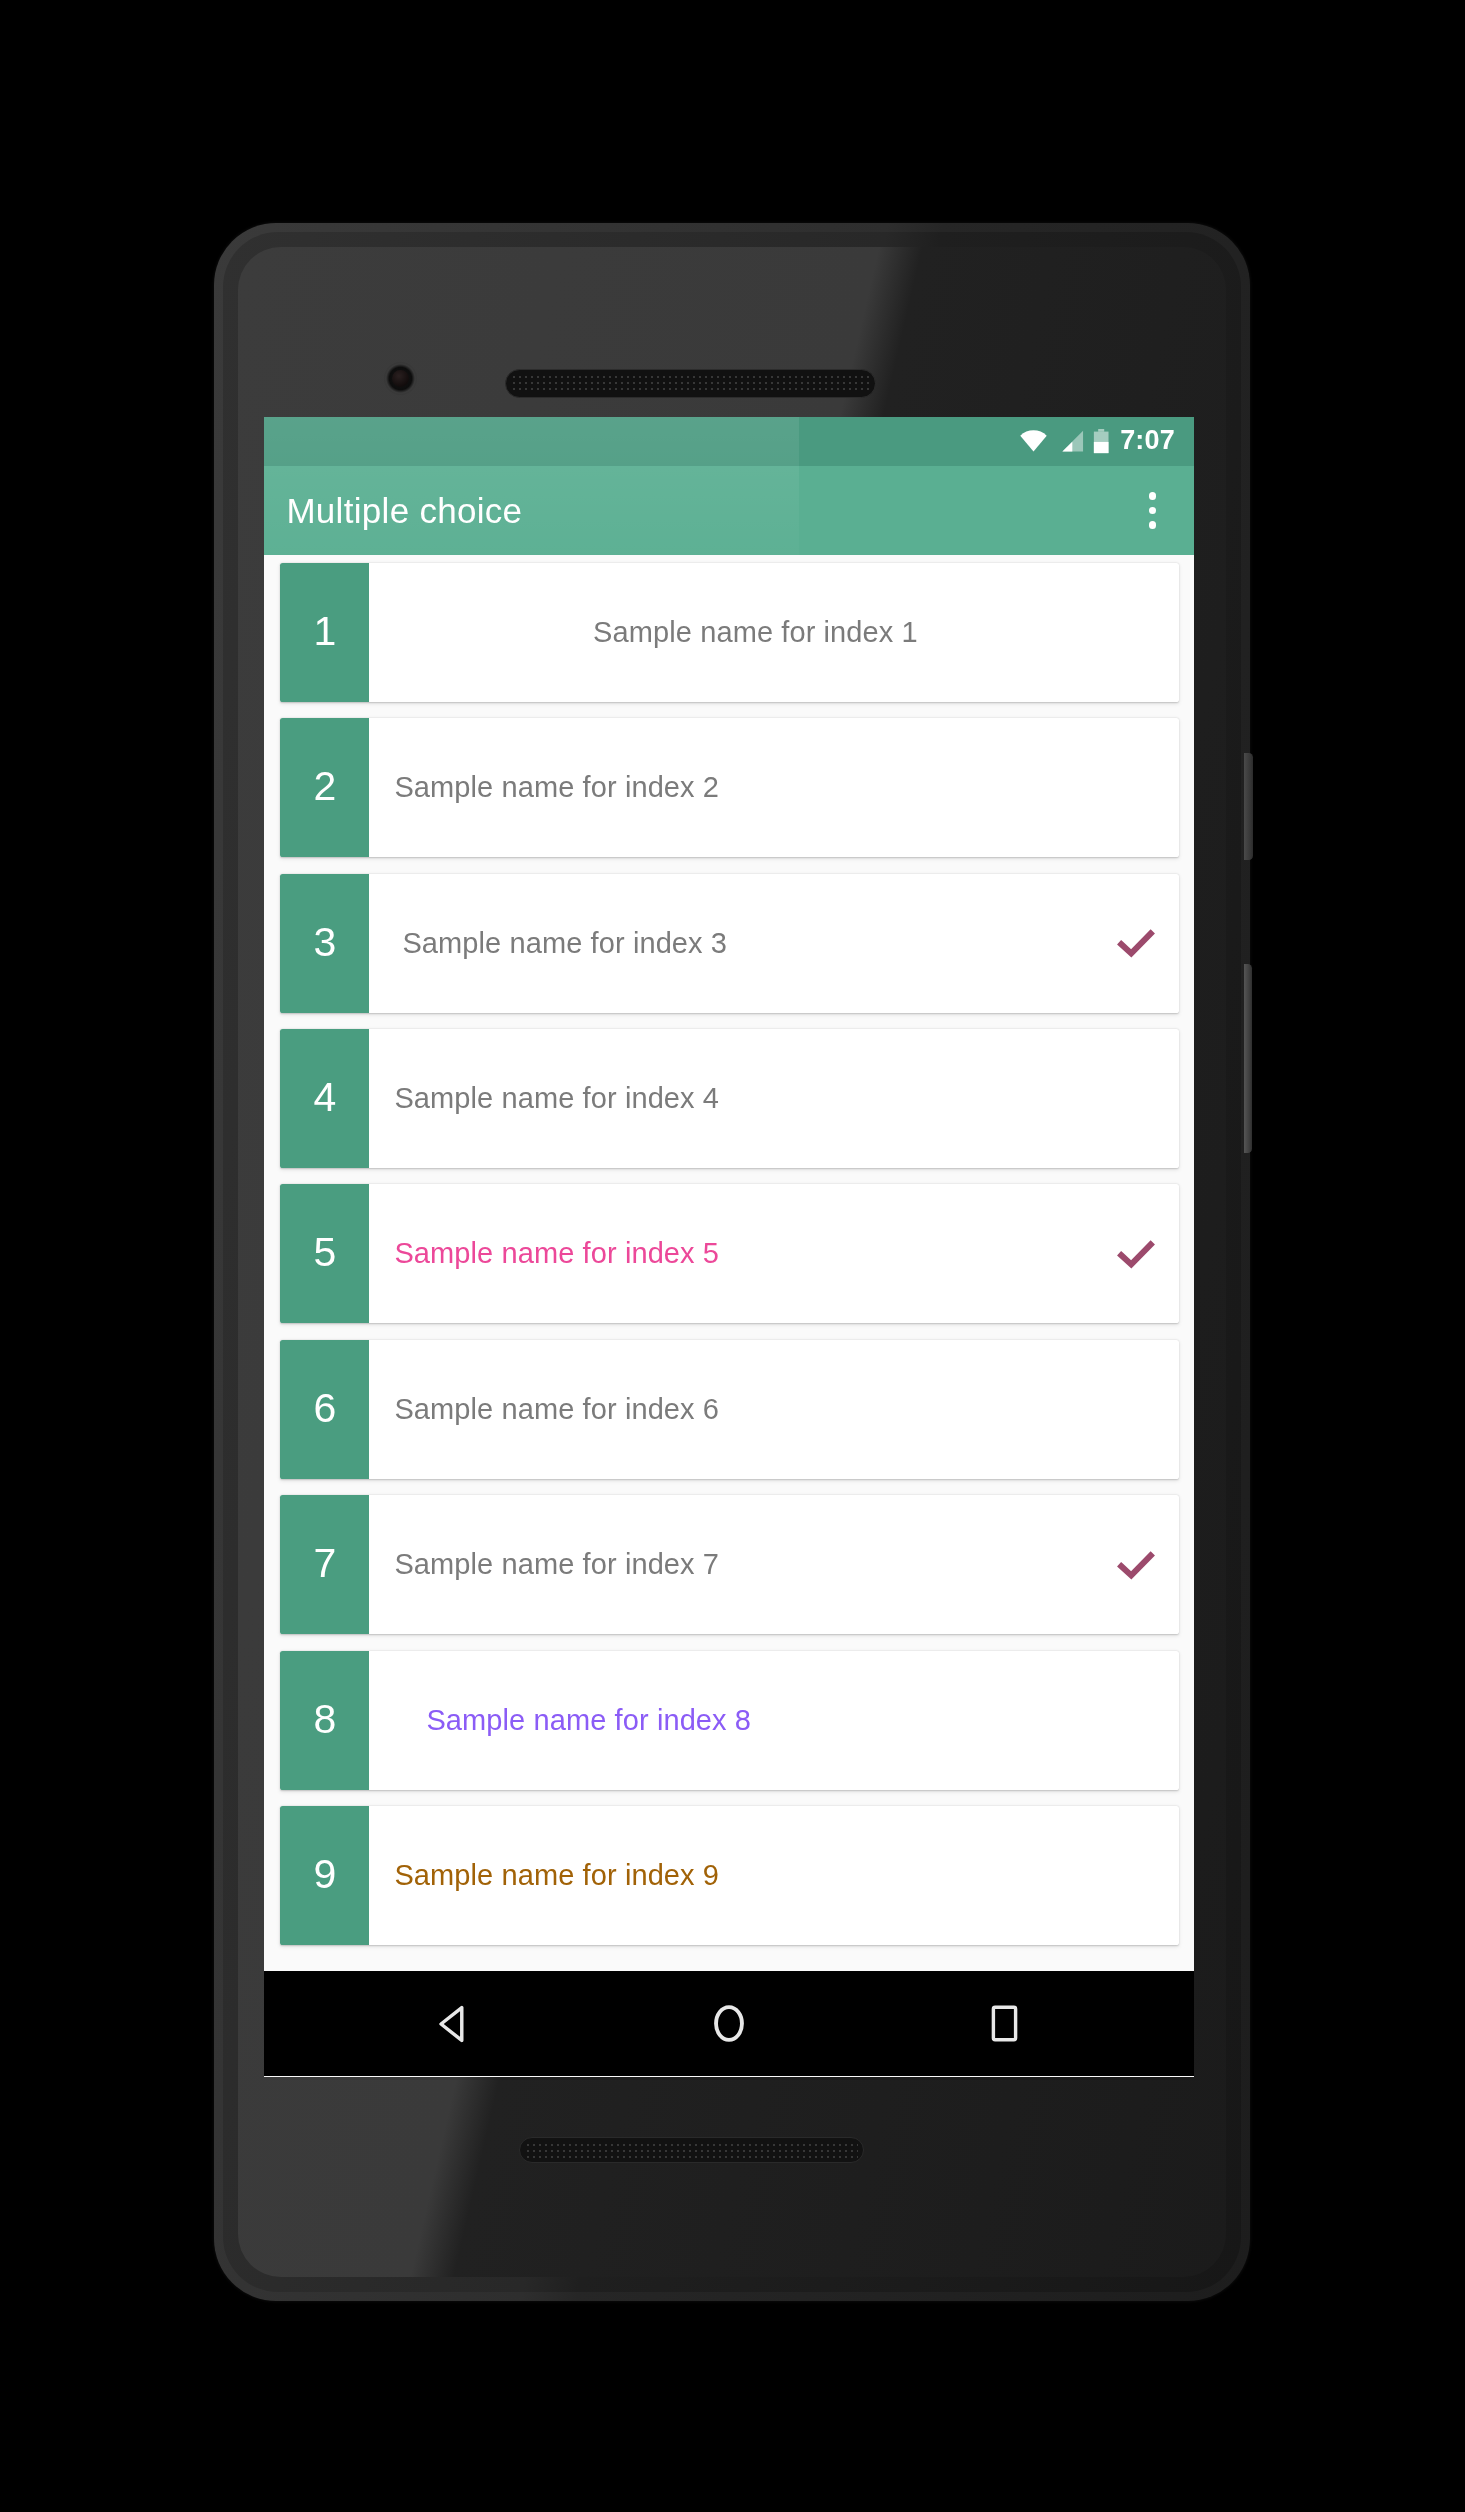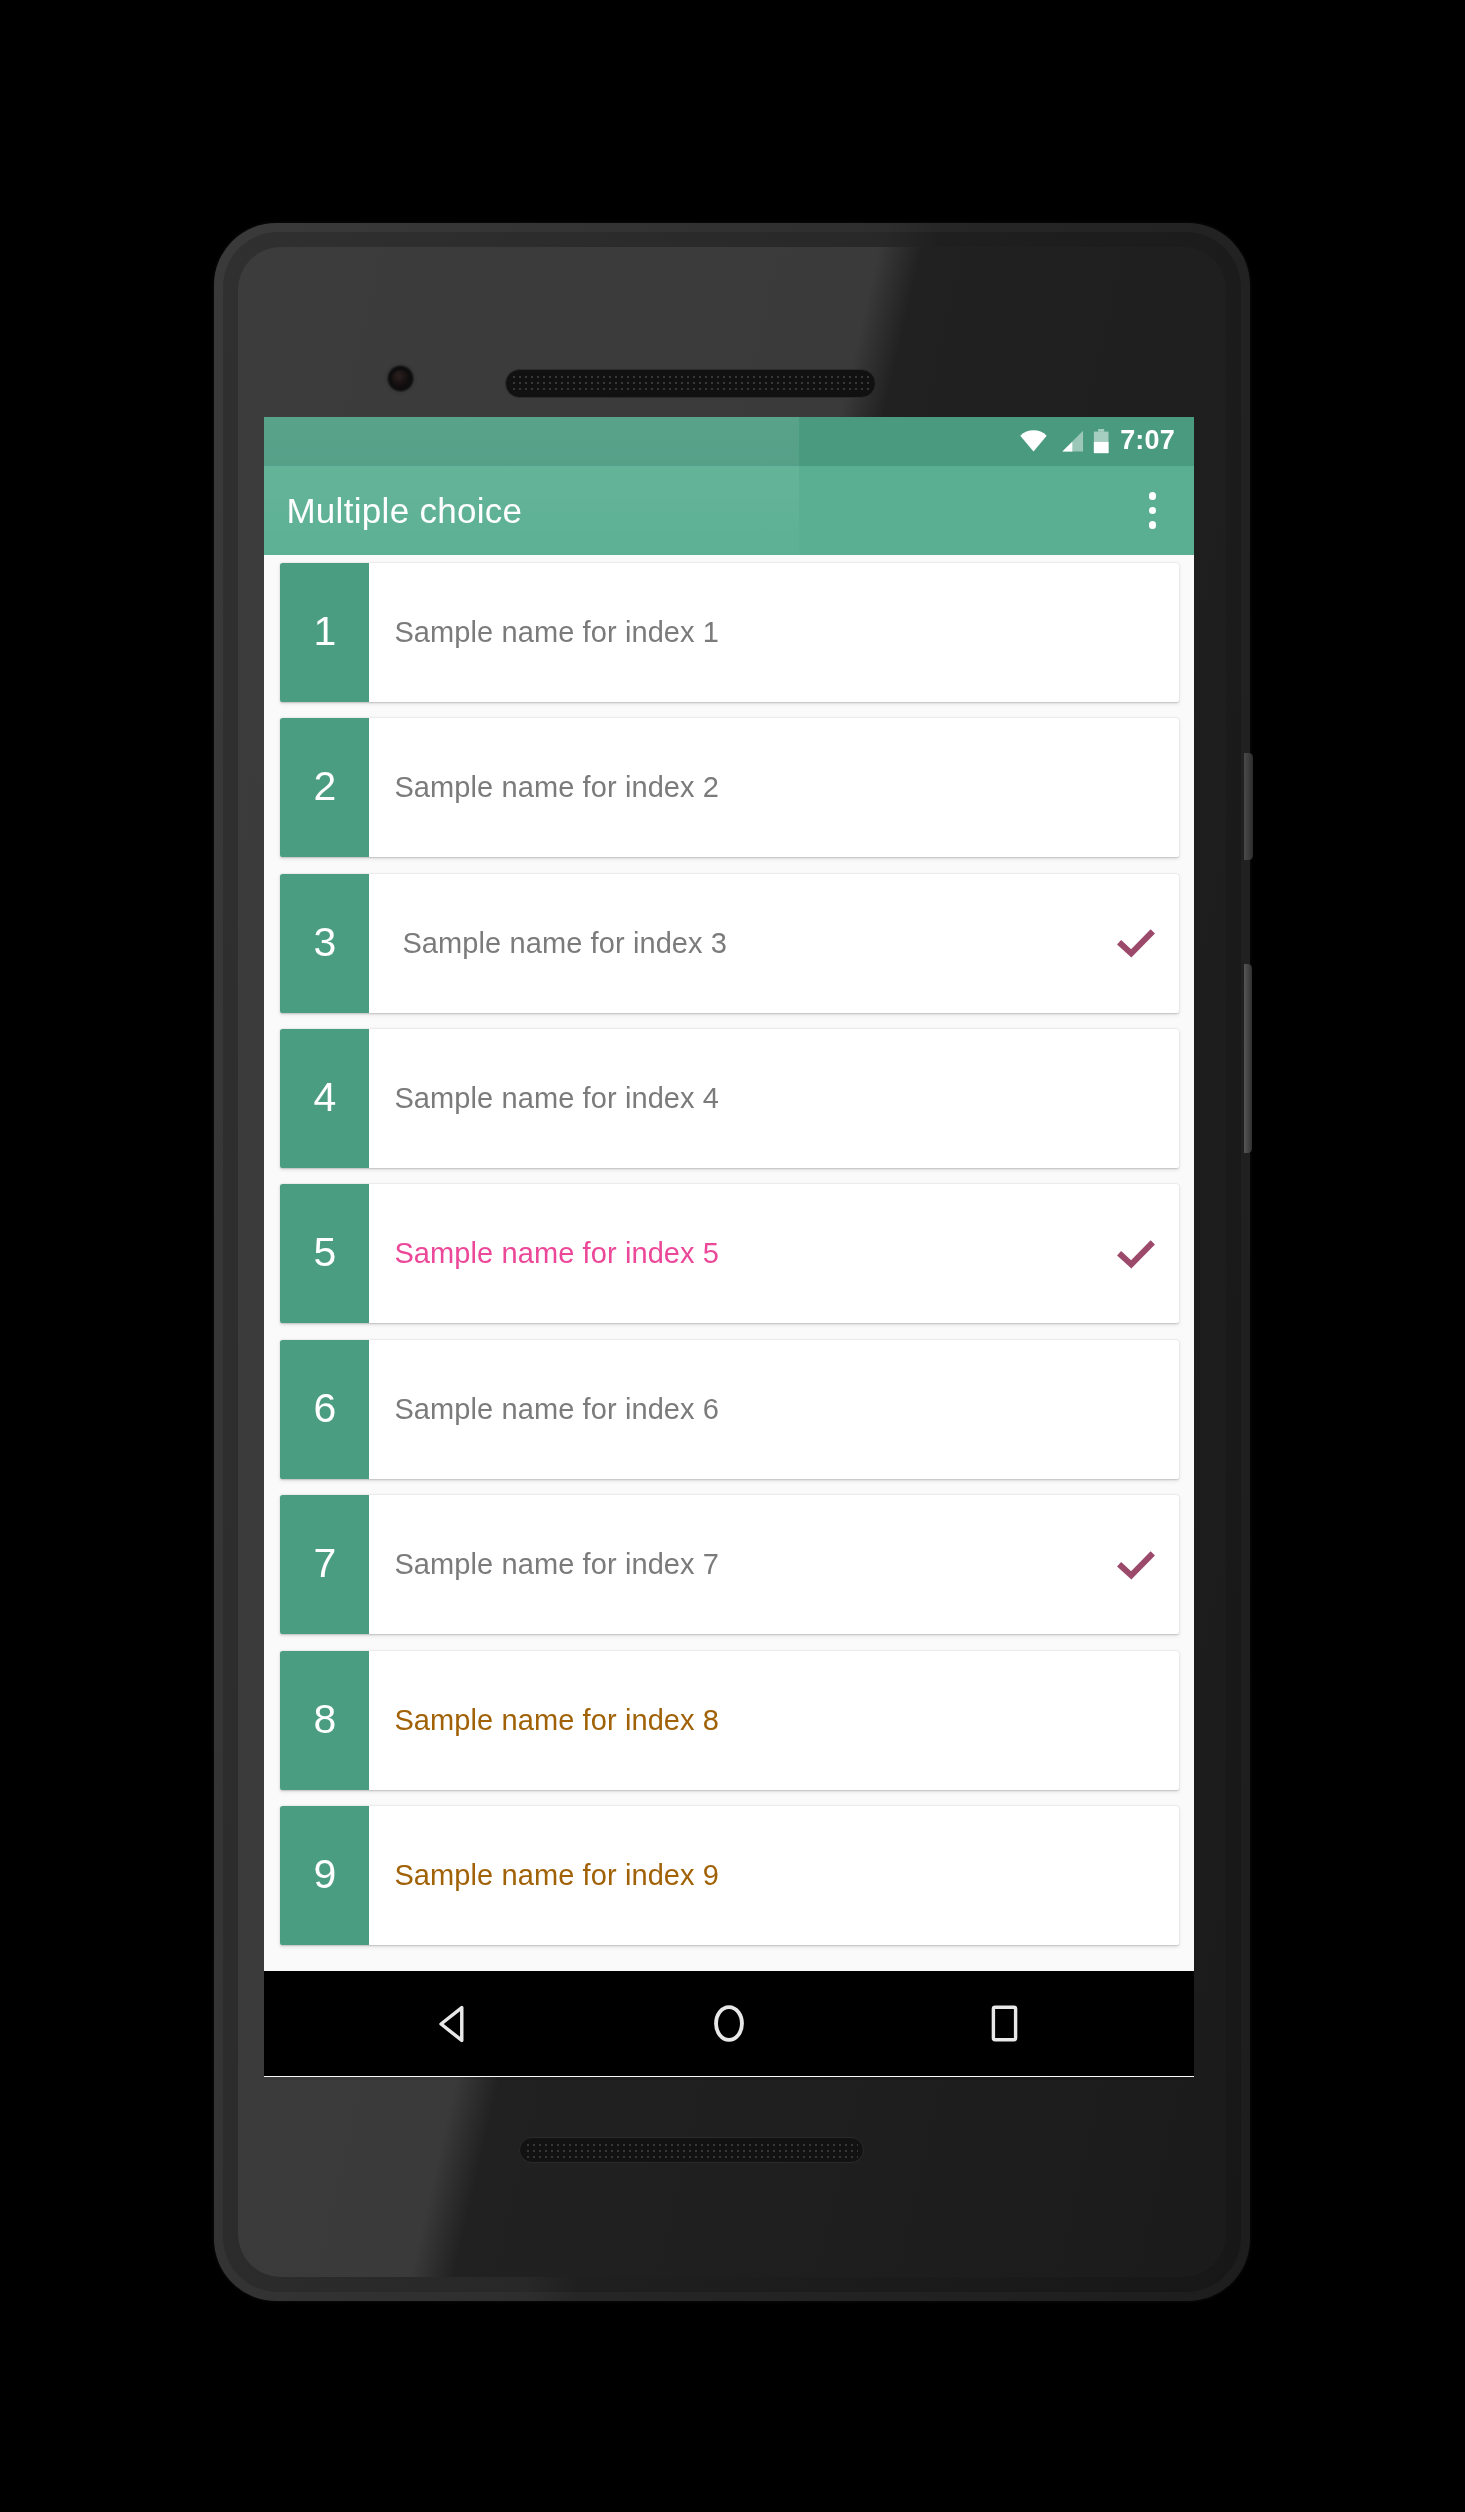--- a/index.html
+++ b/index.html
@@ -353,21 +353,21 @@
         <i></i>
       </div>
     </div>
 
     <div class="list" id="list-container">
         <div class="card">
           <div class="card-badge" style="background: rgb(74, 157, 128);">
             <span>1</span>
           </div>
           <div class="card-body">
-            <span class="card-label" style="color: rgb(123, 123, 123);">Sample name for index 1</span>
+            <span class="card-label" style="color: rgb(123, 123, 123); text-align: center;">Sample name for index 1</span>
             <span class="check hidden">
               <svg width="38" height="38" viewBox="0 0 44 44">
                 <path d="M5 23.5 L16.5 34 L39 11" fill="none" stroke="#9c4a6c" stroke-width="7" stroke-linecap="square" stroke-linejoin="miter"></path>
               </svg>
             </span>
           </div>
         </div>
         <div class="card">
           <div class="card-badge" style="background: rgb(74, 157, 128);">
             <span>2</span>
@@ -444,21 +444,21 @@
                 <path d="M5 23.5 L16.5 34 L39 11" fill="none" stroke="#9c4a6c" stroke-width="7" stroke-linecap="square" stroke-linejoin="miter"></path>
               </svg>
             </span>
           </div>
         </div>
         <div class="card">
           <div class="card-badge" style="background: rgb(74, 157, 128);">
             <span>8</span>
           </div>
           <div class="card-body">
-            <span class="card-label" style="color: #a16207;">Sample name for index 8</span>
+            <span class="card-label" style="color: #8b5cf6; margin-left: 32px;">Sample name for index 8</span>
             <span class="check hidden">
               <svg width="38" height="38" viewBox="0 0 44 44">
                 <path d="M5 23.5 L16.5 34 L39 11" fill="none" stroke="#9c4a6c" stroke-width="7" stroke-linecap="square" stroke-linejoin="miter"></path>
               </svg>
             </span>
           </div>
         </div>
         <div class="card">
           <div class="card-badge" style="background: rgb(74, 157, 128);">
             <span>9</span>

